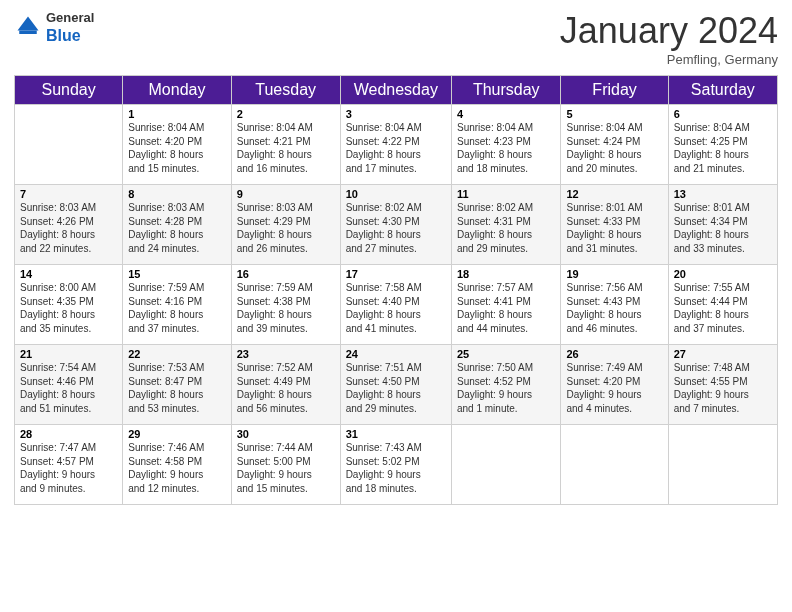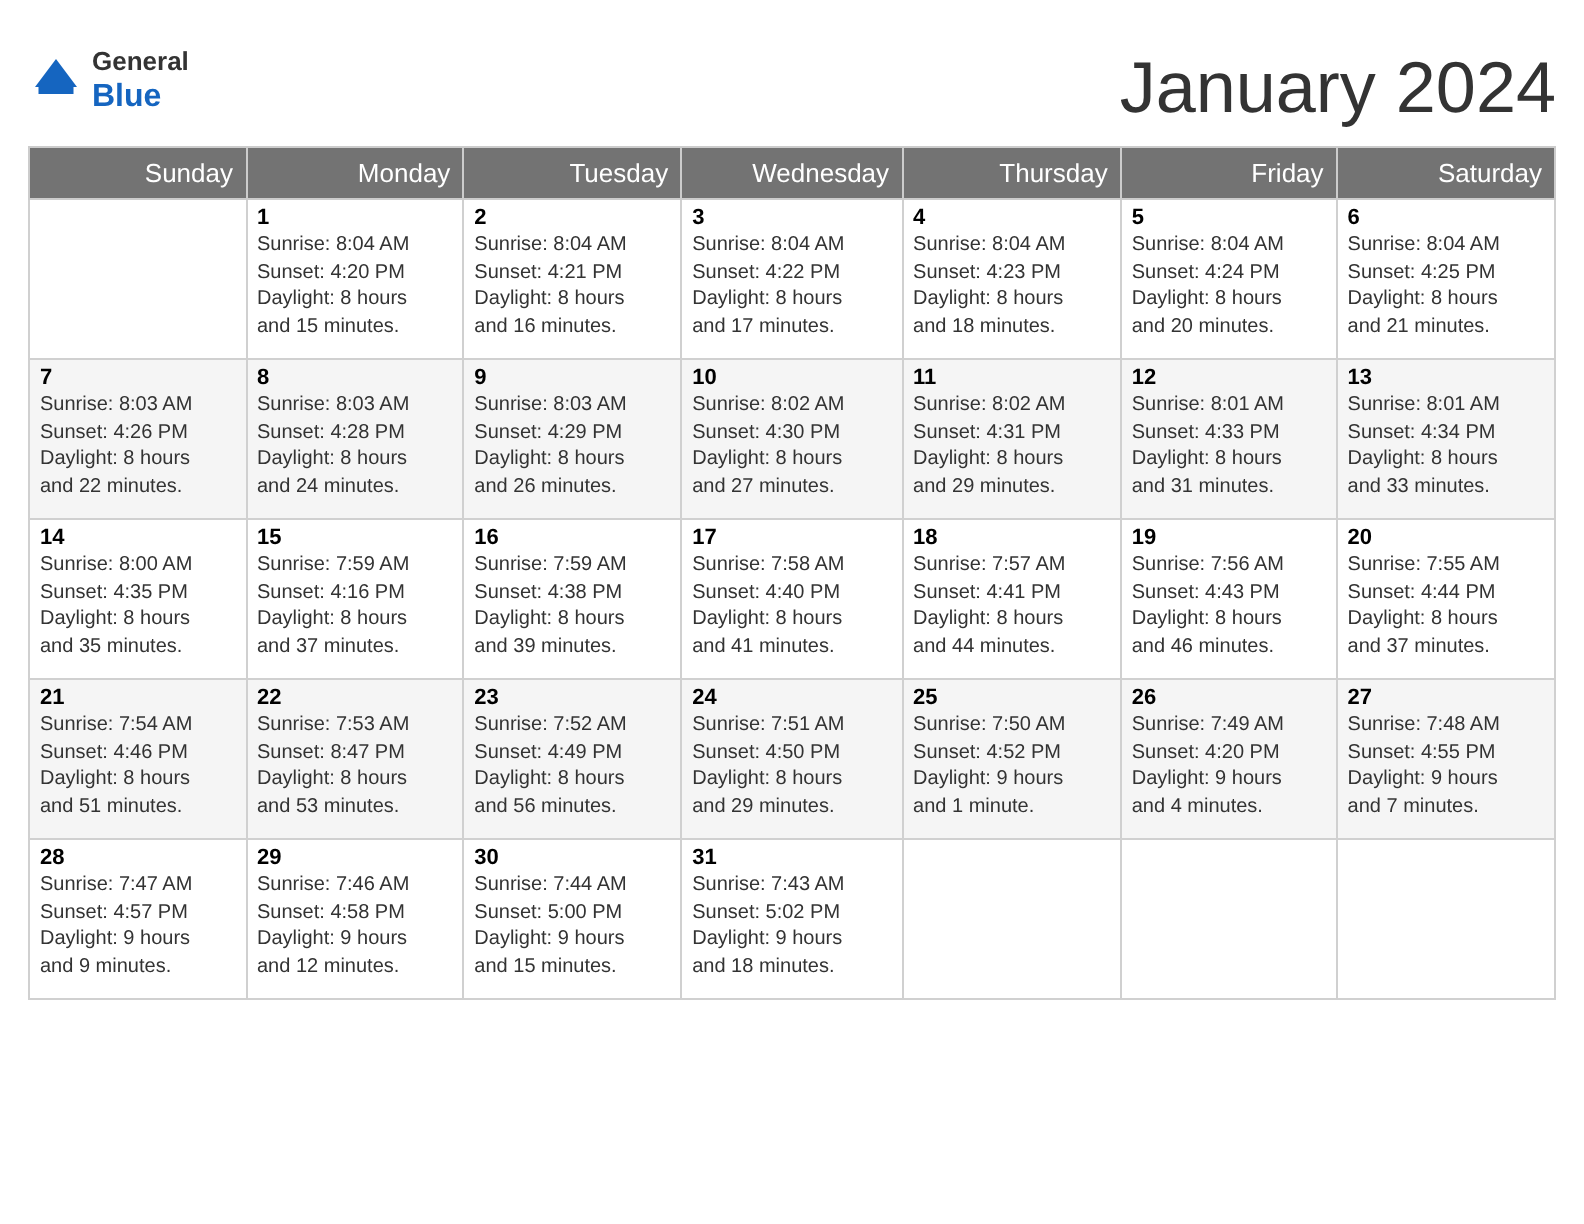--- a/index.html
+++ b/index.html
@@ -6,21 +6,21 @@
     body {
       font-family: Arial, sans-serif;
       background: #fff;
       width: 792px;
       height: 612px;
       overflow: hidden;
     }
     .page {
       width: 792px;
       height: 612px;
-      padding: 23px 14px;
+      padding: 10px 14px;
       background: #fff;
     }
     .header {
       display: flex;
       justify-content: space-between;
       align-items: flex-start;
       margin-bottom: 8px;
     }
     .logo {
       display: flex;
@@ -47,26 +47,26 @@
     .location {
       font-size: 13px;
       color: #555;
     }
     .calendar {
       width: 100%;
       border-collapse: collapse;
       font-size: 10.5px;
     }
     .calendar th {
-      background: #737373;
+      background: #4c1d95;
       color: #fff;
       padding: 5px 6px;
-      text-align: right;
+      text-align: center;
       font-weight: normal;
-      font-size: 13px;
+      font-size: 16px;
       border: 1px solid #ccc;
     }
     .calendar td {
       border: 1px solid #d0d0d0;
       vertical-align: top;
       padding: 3px 5px;
       width: 113px;
       height: 80px;
       background: #fff;
     }
@@ -98,20 +98,21 @@
         <polygon points="16,4 28,20 4,20" fill="#1565c0"></polygon>
         <rect x="6" y="20" width="20" height="4" fill="#1565c0"></rect>
       </svg>
       <div class="logo-text">
         <div style="color:#333;font-size:13px;font-weight:bold;">General</div>
         <div style="color:#1565c0;font-size:16px;font-weight:bold;">Blue</div>
       </div>
     </div>
     <div class="title-section">
       <div class="month-title">January 2024</div>
+      <div class="location">Pemfling, Germany</div>
     </div>
   </div>
 
   <table class="calendar">
     <thead>
       <tr>
       <th>Sunday</th>
           <th>Monday</th>
           <th>Tuesday</th>
           <th>Wednesday</th>

